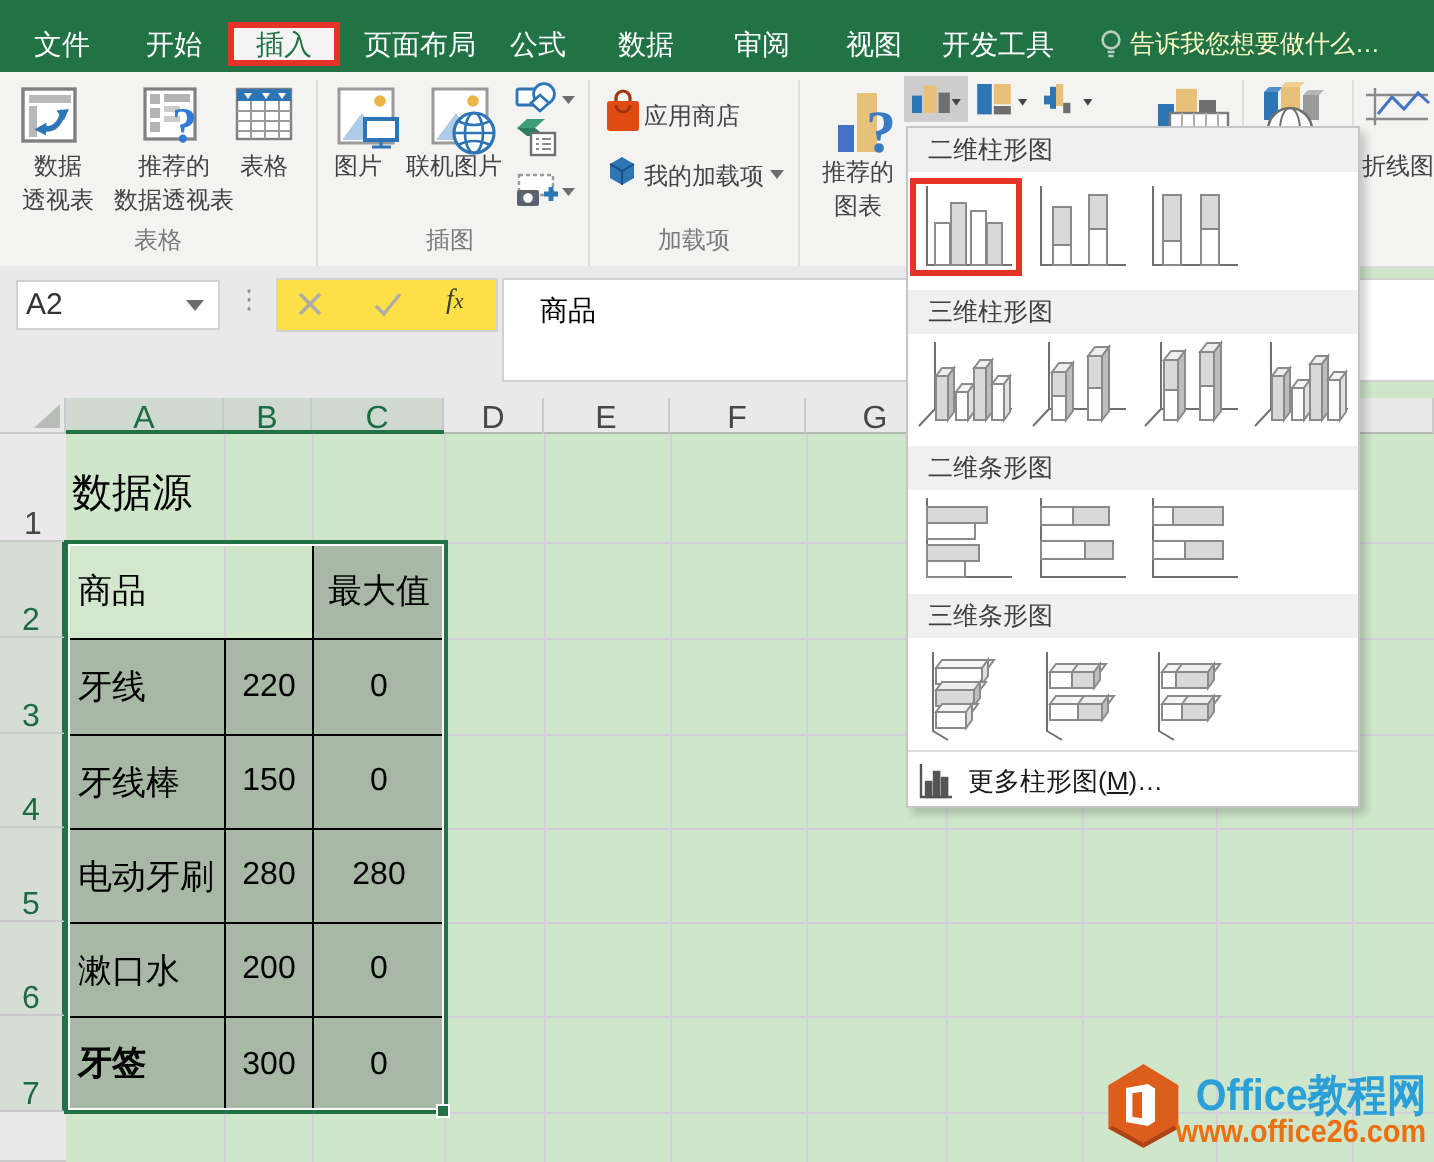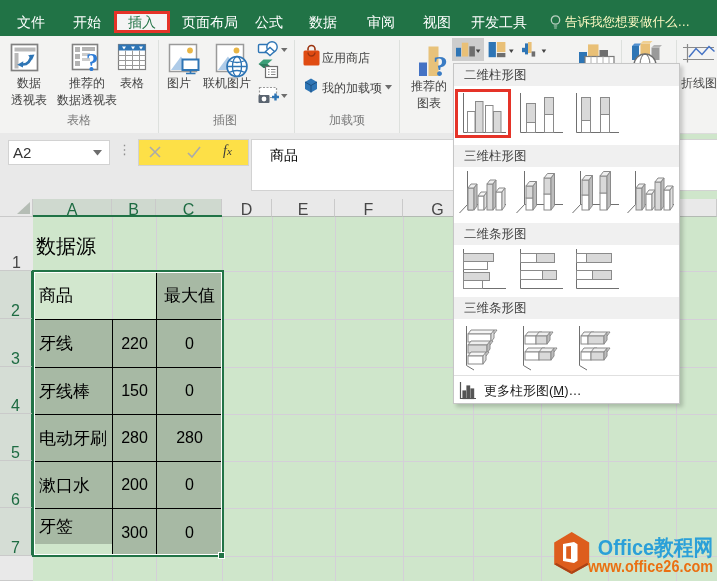--- a/index.html
+++ b/index.html
@@ -305,21 +305,21 @@
   <div class="cell csel cnum" style="left:156px;top:168px;width:66px;height:47px;font-size:16px;">0</div>
 
   <div class="cell csel ctext" style="left:33px;top:215px;width:79px;height:47px;">电动牙刷</div>
   <div class="cell csel cnum" style="left:112px;top:215px;width:44px;height:47px;font-size:16px;">280</div>
   <div class="cell csel cnum" style="left:156px;top:215px;width:66px;height:47px;font-size:16px;">280</div>
 
   <div class="cell csel ctext" style="left:33px;top:262px;width:79px;height:47px;">漱口水</div>
   <div class="cell csel cnum" style="left:112px;top:262px;width:44px;height:47px;font-size:16px;">200</div>
   <div class="cell csel cnum" style="left:156px;top:262px;width:66px;height:47px;font-size:16px;">0</div>
 
-  <div class="cell csel ctext" style="left:33px;top:309px;width:79px;height:36px;">牙签</div>
+  <div class="cell csel ctext" style="left:33px;top:309px;width:79px;height:46px;font-weight:bold;">牙签</div>
   <div class="cell csel cnum" style="left:112px;top:309px;width:44px;height:48px;font-size:16px;">300</div>
   <div class="cell csel cnum" style="left:156px;top:309px;width:66px;height:48px;font-size:16px;">0</div>
 
   <div style="position:absolute;left:31.5px;top:70.5px;width:192px;height:287px;border:2.5px solid #217346;box-sizing:border-box;box-shadow:inset 0 0 0 1px #ffffff;"></div>
 
   <div style="position:absolute;left:218px;top:352.5px;width:5px;height:5px;background:#217346;border:1.5px solid #fff;"></div>
 </div>
 
 <div id="watermark" class="abs" style="left:548px;top:524px;width:169px;height:57px;">
   <svg width="169" height="57" viewBox="0 0 169 57">

